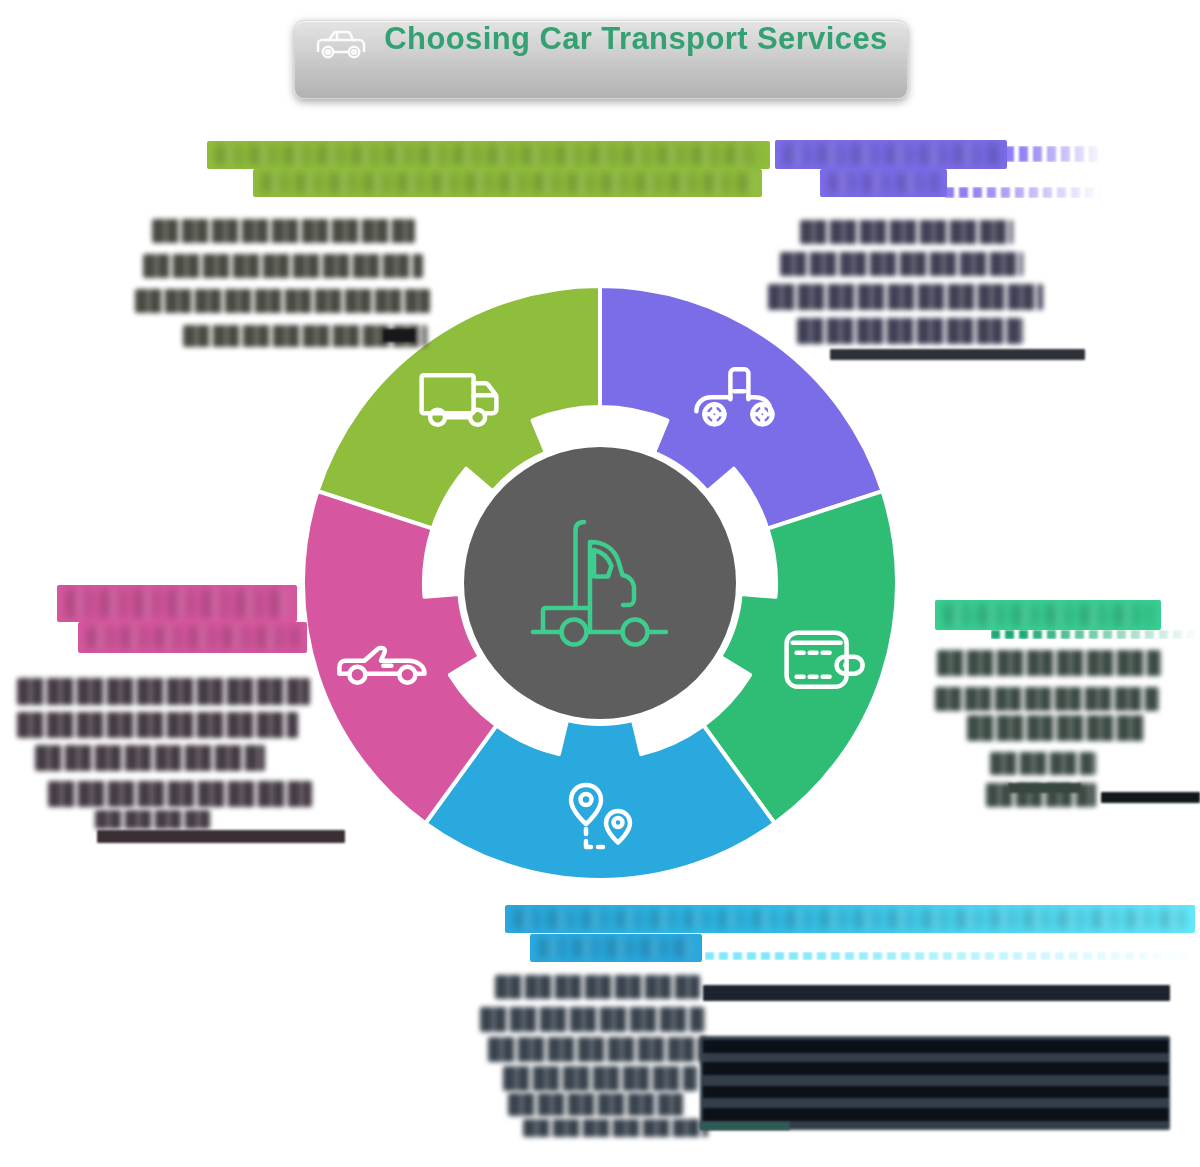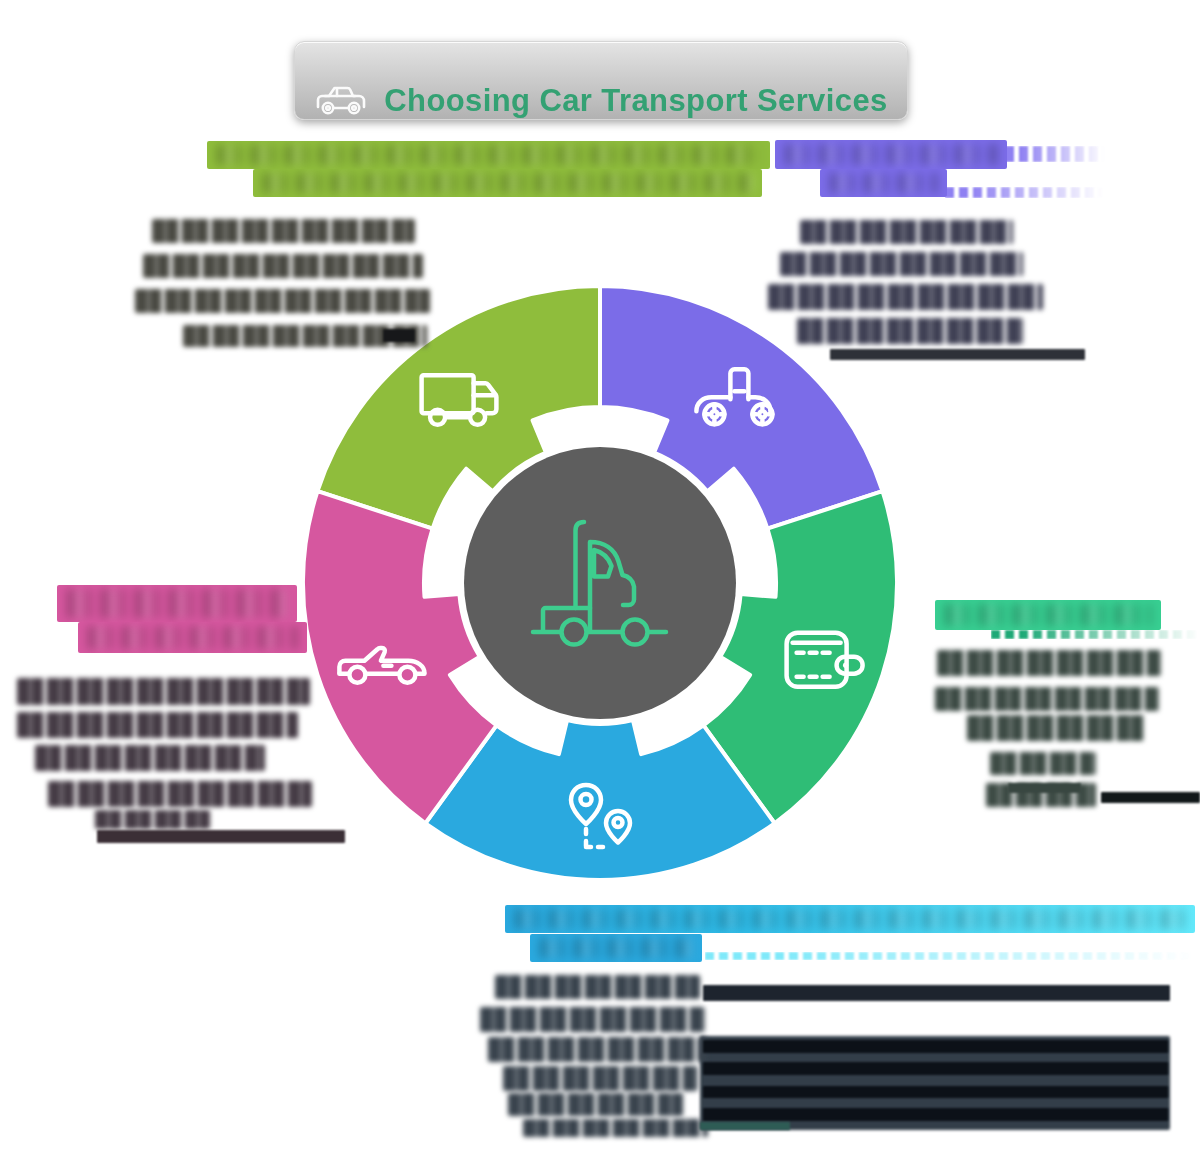--- a/index.html
+++ b/index.html
@@ -3,21 +3,21 @@
 <meta charset="utf-8">
 <style>
   html,body{margin:0;padding:0;background:#ffffff;}
   .canvas{position:relative;width:1200px;height:1167px;background:#fff;overflow:hidden;
           font-family:"Liberation Sans",sans-serif;}
   
   .banner{position:absolute;left:294px;top:20px;width:612px;height:77px;border-radius:10px;
           background:linear-gradient(180deg,#e4e4e4 0%,#cdcdcd 45%,#b2b2b2 100%);
           border:1px solid #d6d6d6;
           box-shadow:0 3px 8px rgba(0,0,0,.35), inset 0 1px 0 rgba(255,255,255,.85);
-          display:flex;align-items:flex-end;justify-content:center;gap:16px;margin-top:21px;}
+          display:flex;align-items:flex-start;justify-content:center;gap:16px;}
   .banner-title{font-size:31px;font-weight:bold;letter-spacing:.4px;white-space:nowrap;}
   
   .hbar{position:absolute;border-radius:2px;overflow:hidden;}
   .hbar::after{content:"";position:absolute;inset:4px 9px;
           background:repeating-linear-gradient(90deg,rgba(0,0,0,.20) 0 10px,rgba(255,255,255,.17) 10px 16px,
                      rgba(0,0,0,.12) 16px 27px,rgba(255,255,255,0) 27px 34px);
           filter:blur(4px);}
   
   .bline{position:absolute;border-radius:2px;filter:blur(2.4px);}
   

